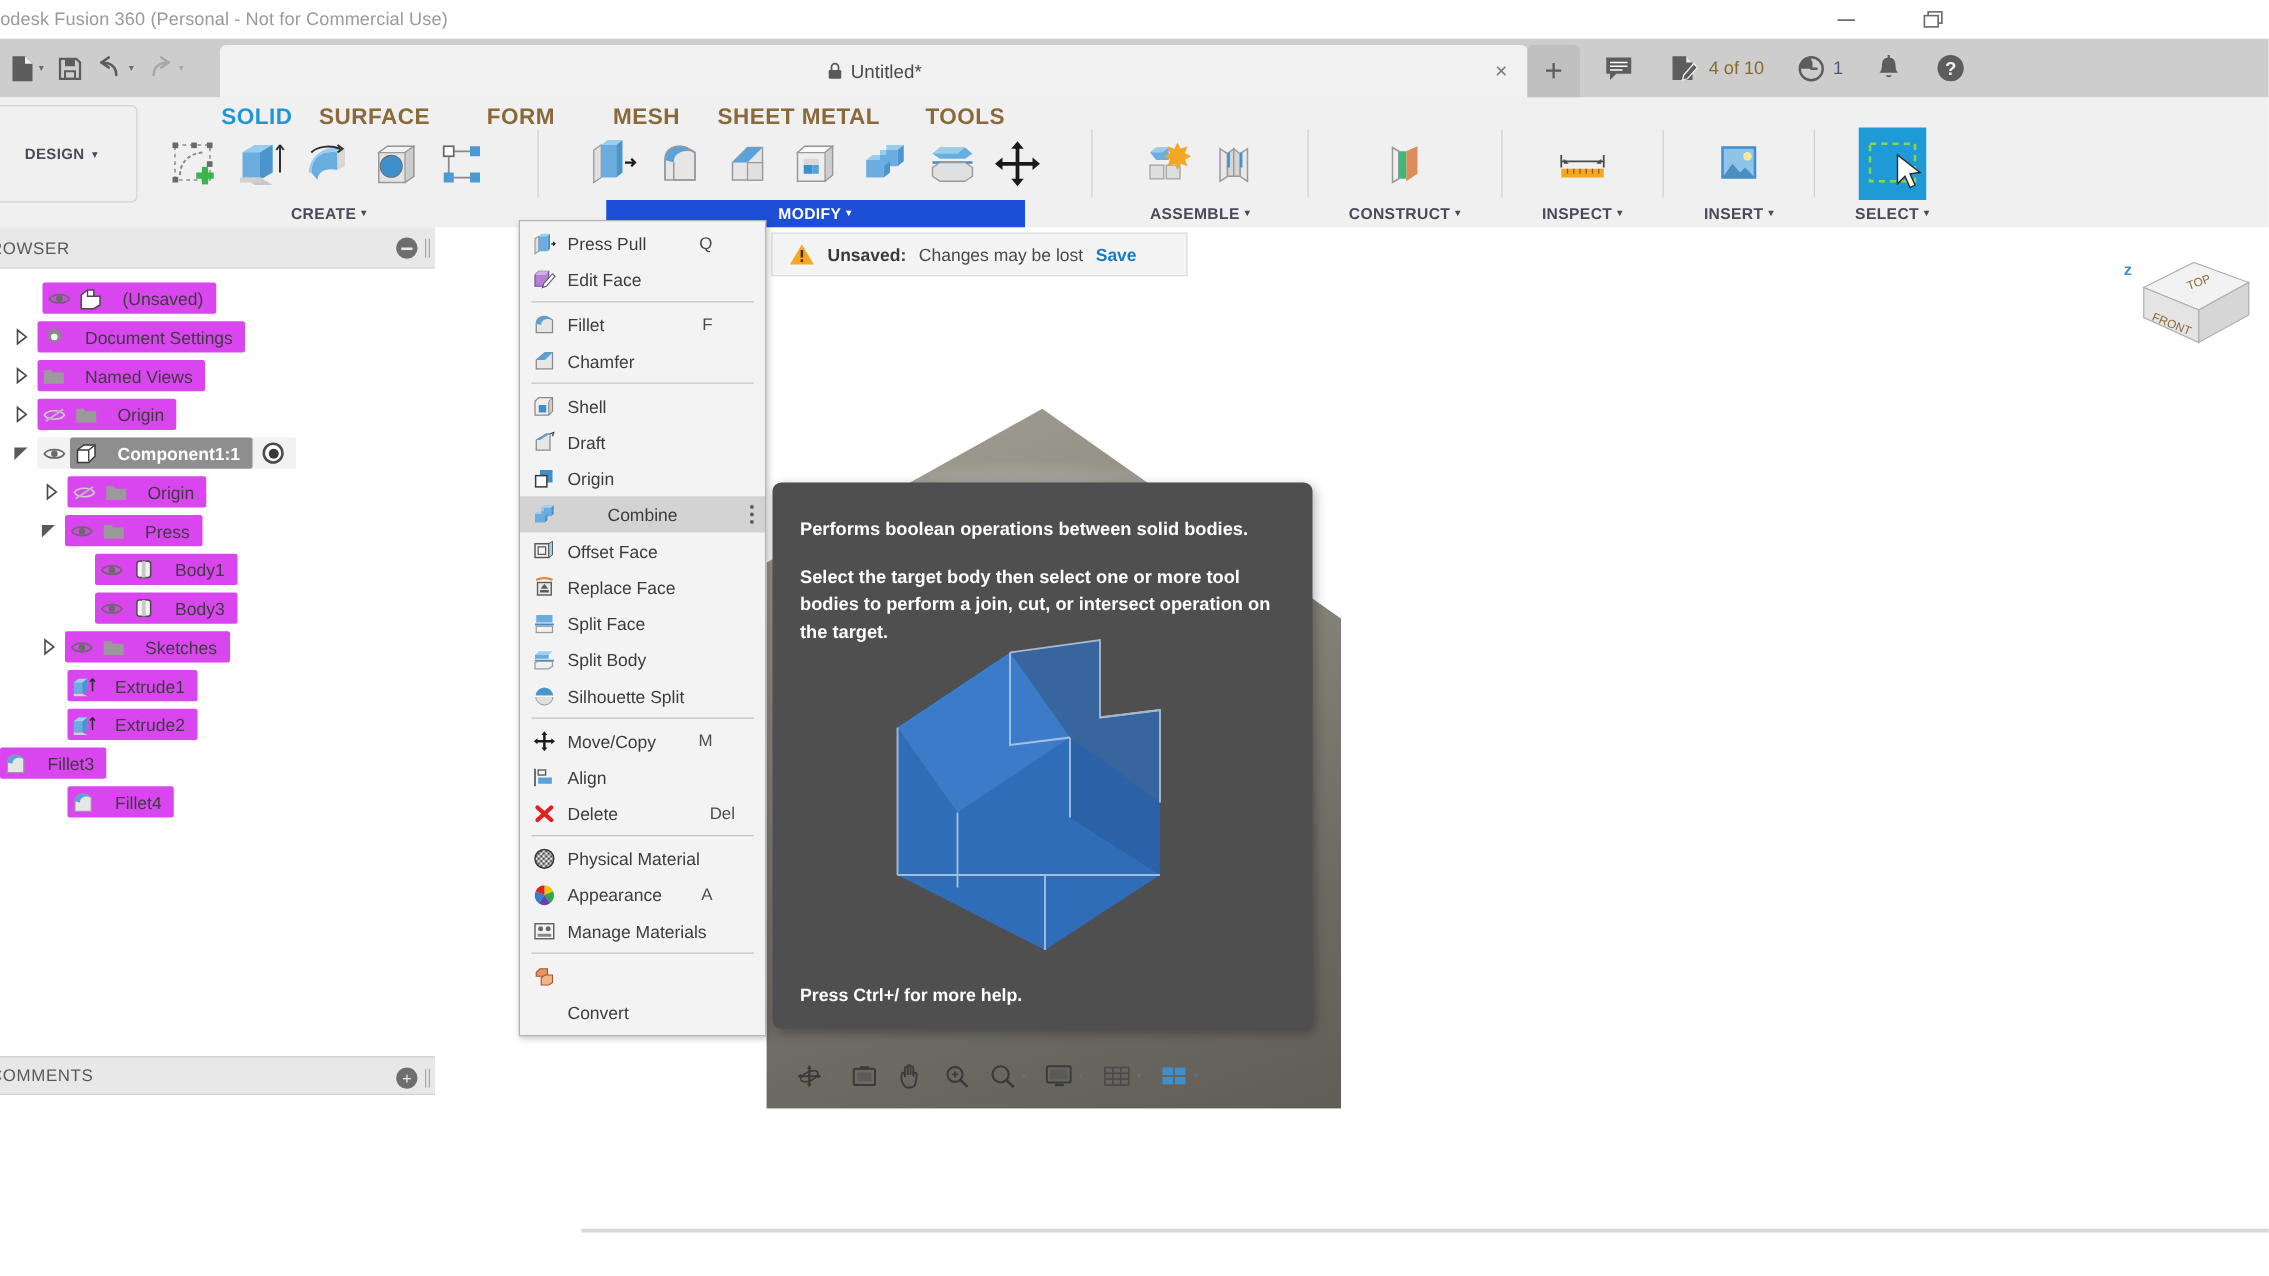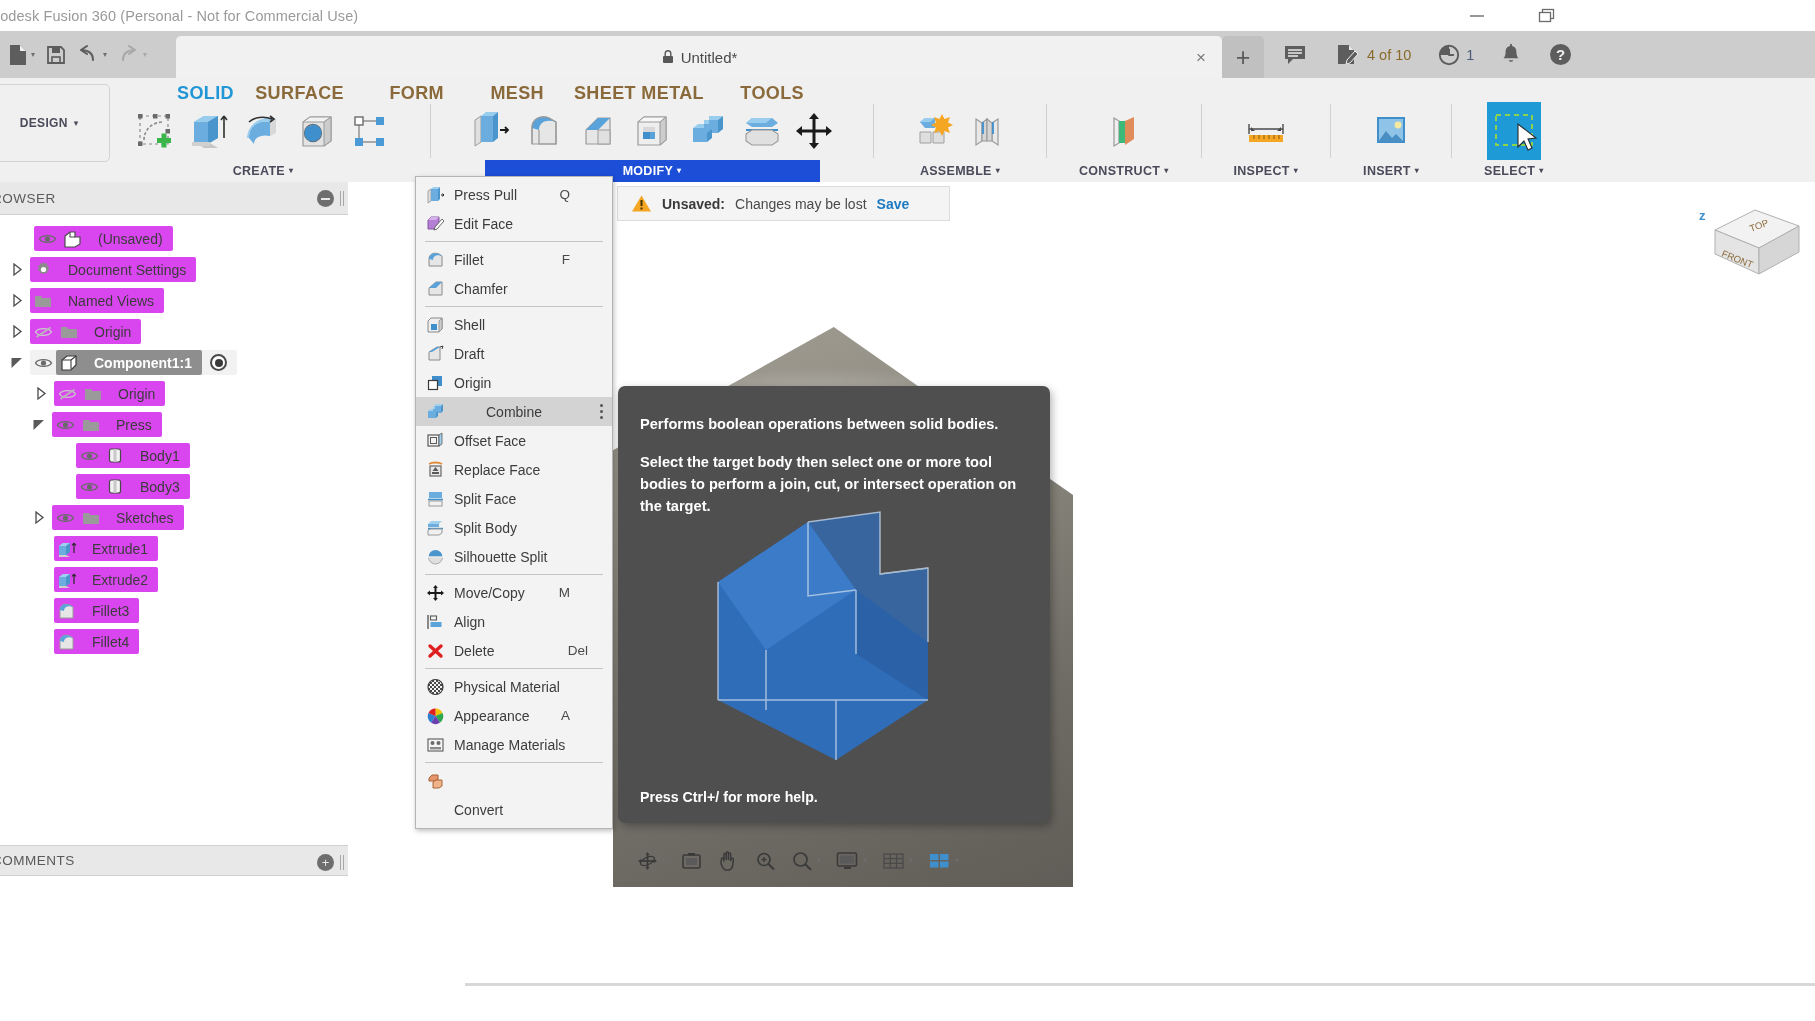--- a/index.html
+++ b/index.html
@@ -862,21 +862,21 @@
               <path d="M3 7 l4 -3 h7 l-4 3 Z" fill="#9fd0ee"></path>
               <path d="M10 7 l4 -3 v9 l-4 3 Z" fill="#4a95cc"></path>
               <path d="M3 16 h7 l4 2 H3 Z" fill="#cfcfcf"></path>
               <path d="M18 14 V4 M18 4 l-2 2.5 M18 4 l2 2.5" stroke="#2a2a2a" stroke-width="1.2" fill="none"></path>
             </svg>
         </span>
         <span class="tree-label">Extrude2</span>
       </span>
     </div>
 
-    <div class="tree-row" style="padding-left:54px">
+    <div class="tree-row" style="">
       <span class="tree-chip" style="padding-left:0">
         <span class="tw">
           <svg width="22" height="20" viewBox="0 0 22 20">
               <path d="M4 17 V9 C4 4 9 2 14 4 l3 2 v11 Z" fill="#e6e6e6" stroke="#9a9a9a" stroke-width="1"></path>
               <path d="M4 9 C4 4 9 2 14 4 l3 2 C12 4 8 6 8 10 Z" fill="#5aa3da"></path>
             </svg>
         </span>
         <span class="tree-label">Fillet3</span>
       </span>
     </div>

